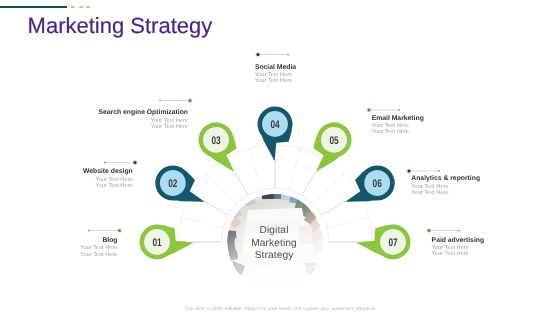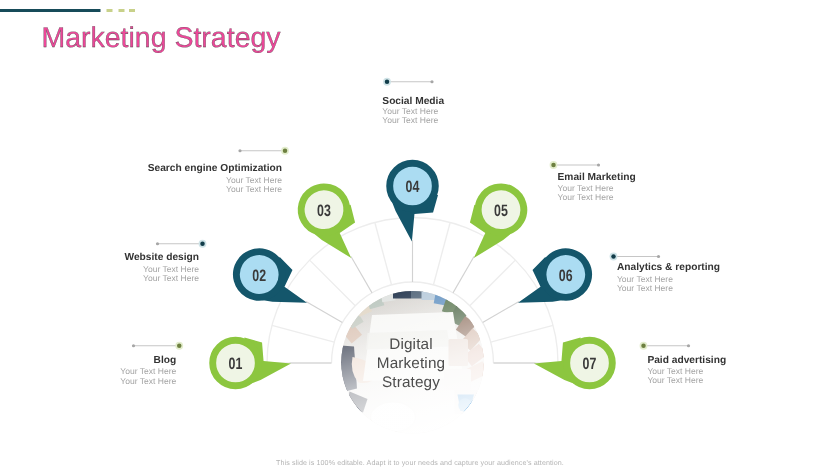--- a/index.html
+++ b/index.html
@@ -1,21 +1,21 @@
 <!DOCTYPE html>
 <html><head>
 <meta charset="utf-8">
 <style>
   html,body{margin:0;padding:0;background:#ffffff;}
   body{width:560px;height:315px;font-family:"Liberation Sans",sans-serif;overflow:hidden;
        -webkit-font-smoothing:antialiased;text-rendering:geometricPrecision;}
   #slide{position:relative;width:560px;height:315px;background:#ffffff;overflow:hidden;}
   #topline{position:absolute;left:0;top:6.4px;width:66.5px;height:2.1px;background:#174b59;}
   .tdash{position:absolute;top:6.4px;height:2.1px;width:3.8px;background:#c8d18a;}
-  #title{position:absolute;left:27.6px;top:15.0px;font-size:19.0px;color:#ec4899;
+  #title{position:absolute;left:27.6px;top:15.0px;font-size:22px;color:#4c1d95;
          line-height:21px;letter-spacing:0px;-webkit-text-stroke:0.2px #444444;}
   #footer{position:absolute;left:0;top:306.6px;width:560px;text-align:center;
           font-size:4.75px;color:#b4b4b4;letter-spacing:0.06px;}
   #diag{position:absolute;left:0;top:0;width:560px;height:315px;}
   .pnum{font-family:"Liberation Sans",sans-serif;font-size:11px;font-weight:bold;fill:#3a3a3a;}
   .ctr{font-family:"Liberation Sans",sans-serif;font-size:10.2px;fill:#4d4d4d;letter-spacing:0.1px;}
   .lbl{position:absolute;}
   .lbl .h{font-size:6.8px;font-weight:bold;color:#333333;white-space:nowrap;line-height:8.6px;}
   .lbl .s{font-size:5.7px;color:#a3a3a3;white-space:nowrap;line-height:6.2px;}
 </style>

